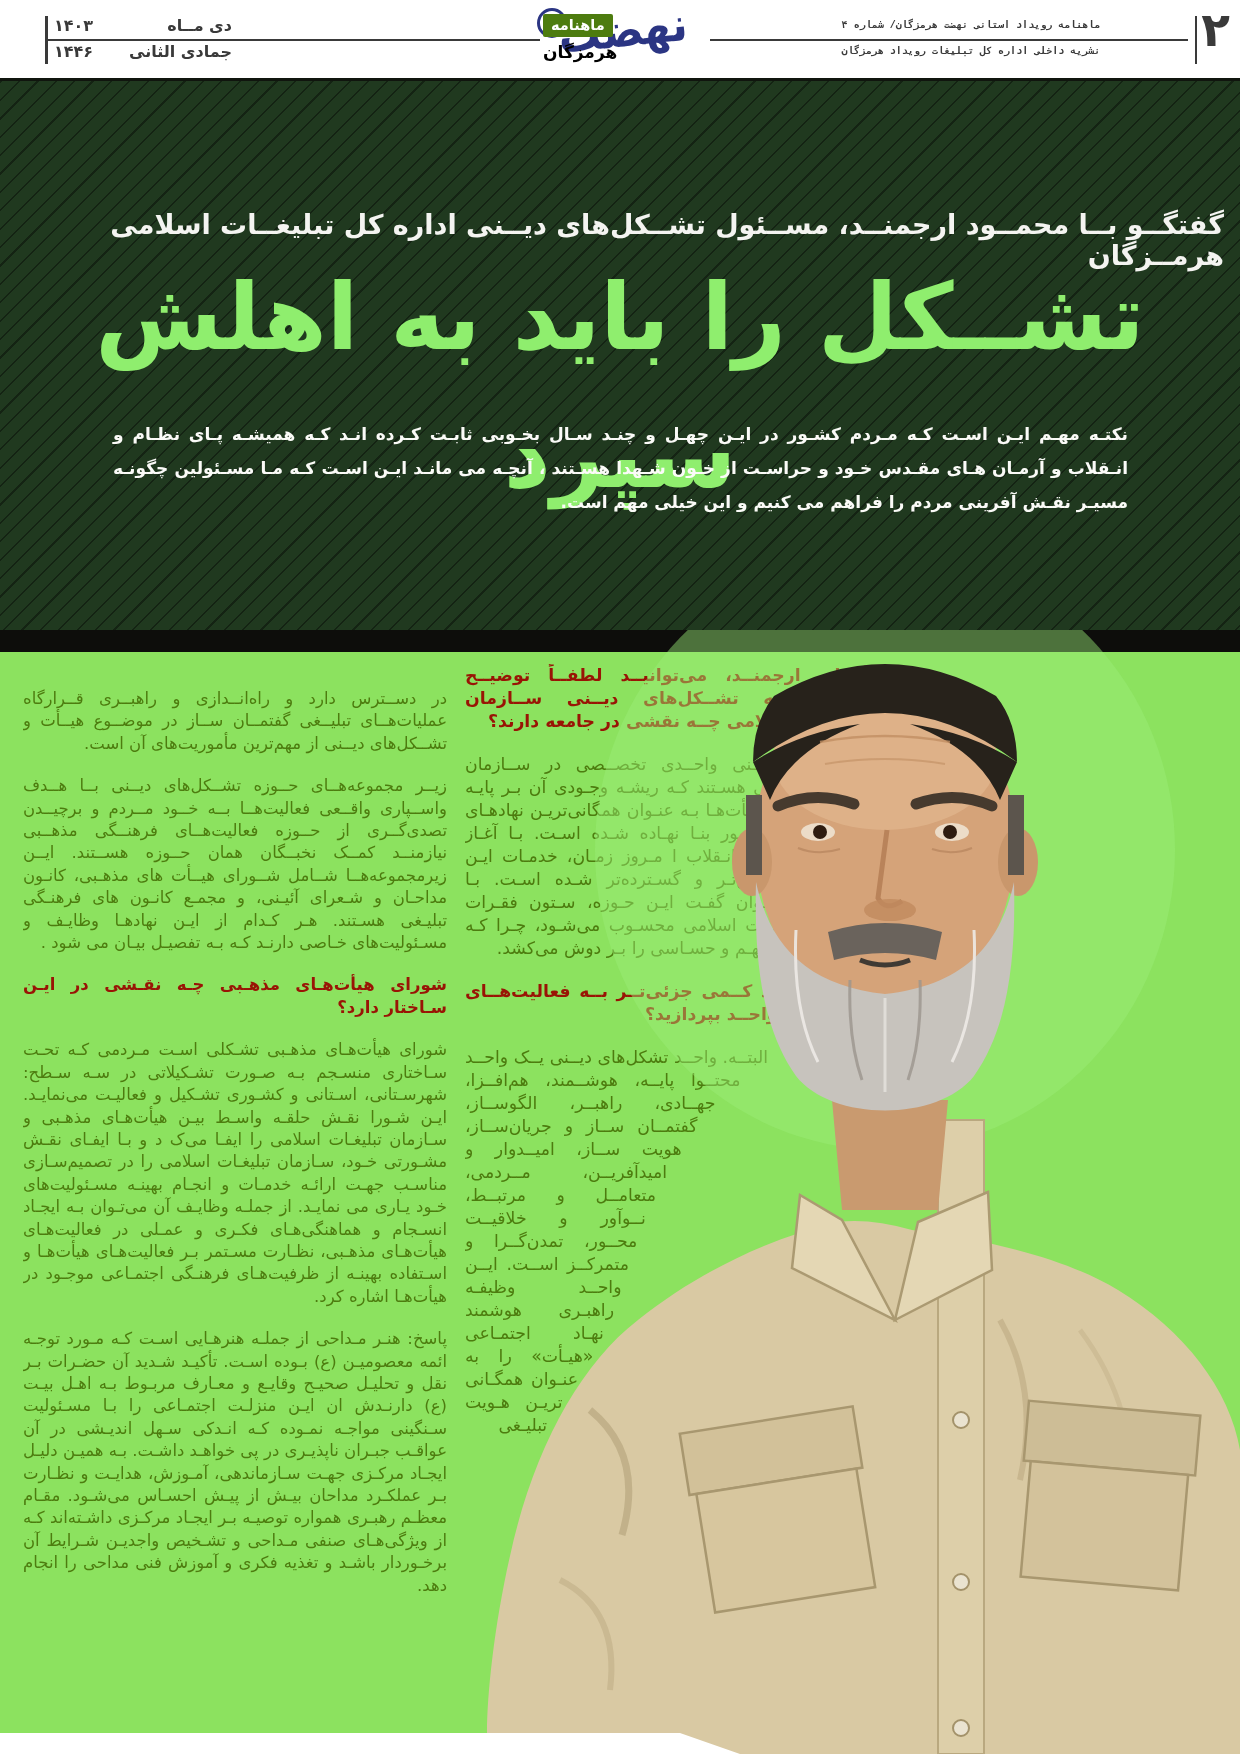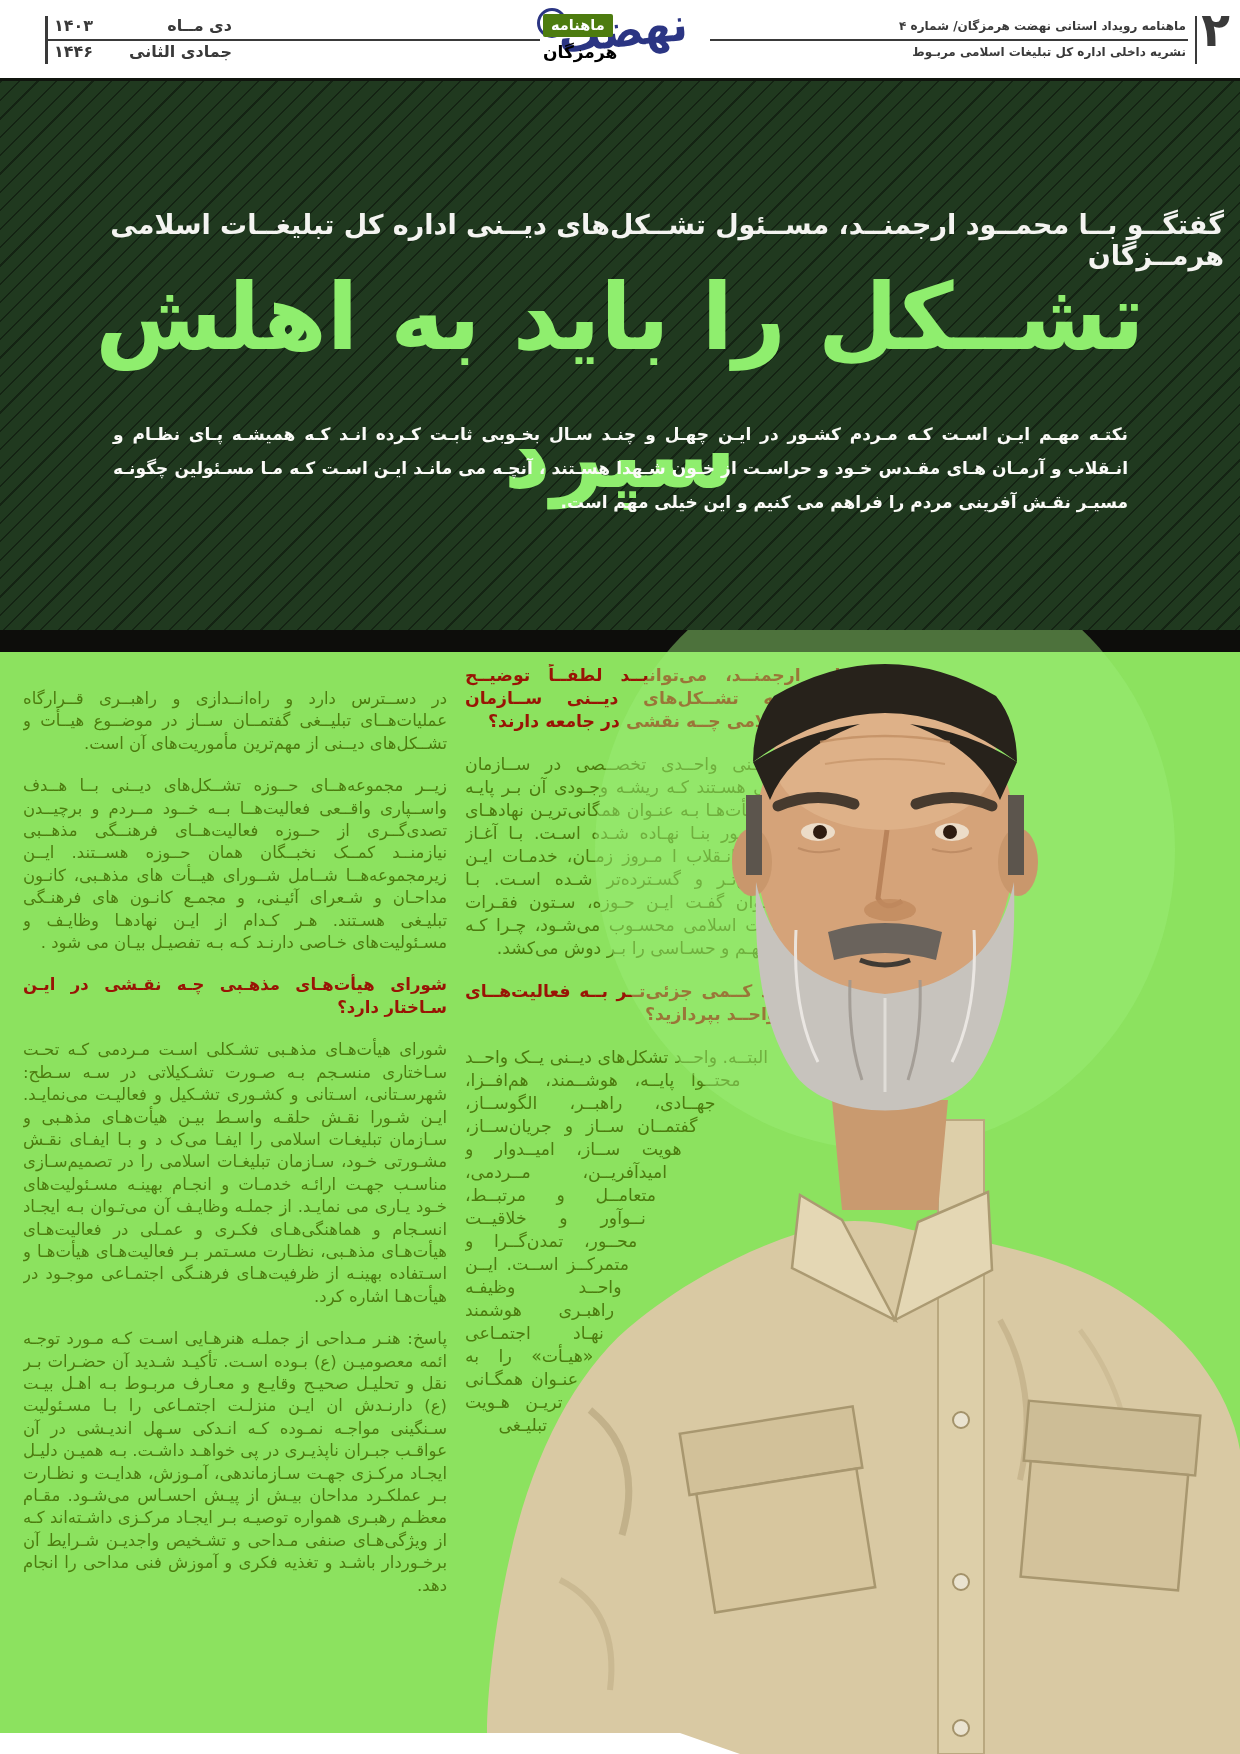--- a/index.html
+++ b/index.html
@@ -3,22 +3,22 @@
 <meta charset="utf-8">
 <style>
   html,body{margin:0;padding:0;background:#e8e8e8;}
   .page{position:relative;width:1240px;height:1754px;margin:0 auto;background:#ffffff;
         overflow:hidden;font-family:"DejaVu Sans",sans-serif;direction:rtl;}
 
   
   .hdr{position:absolute;top:0;right:0;left:0;height:78px;background:#fff;}
   .hdr-pagenum{position:absolute;top:6px;right:10px;font-size:47px;font-weight:700;color:#3a3a3a;line-height:1;}
   .hdr-vline-r{position:absolute;top:16px;right:43px;width:2.5px;height:48px;background:#3a3a3a;}
-  .hdr-right{position:absolute;top:13px;right:54px;width:430px;text-align:right;color:#3a3a3a;
-             font-size:12px;font-weight:700;line-height:26px;white-space:nowrap;}
+  .hdr-right{position:absolute;top:13px;right:54px;width:430px;text-align:center;color:#3a3a3a;
+             font-size:10px;font-weight:700;line-height:26px;white-space:nowrap;font-family:Liberation Mono, monospace;}
   .hdr-rule-r{position:absolute;top:39px;right:52px;width:478px;height:1.8px;background:#3a3a3a;}
   .hdr-rule-l{position:absolute;top:39px;left:46px;width:494px;height:1.8px;background:#3a3a3a;}
   .hdr-vline-l{position:absolute;top:16px;left:45px;width:2.5px;height:48px;background:#3a3a3a;}
   .hdr-dates{position:absolute;top:13px;left:54px;width:178px;color:#3a3a3a;font-size:16px;font-weight:700;line-height:26px;}
   .hdr-dates .row{display:flex;justify-content:space-between;}
   
   .logo{position:absolute;top:8px;left:543px;width:172px;height:66px;}
   .logo-emblem{position:absolute;right:148px;top:0;width:30px;height:30px;border:3px solid #2b3583;border-radius:50%;
                box-sizing:border-box;}
   .logo-emblem:after{content:"";position:absolute;inset:4px;border-radius:50%;border:1.5px dotted #2b3583;}
@@ -64,21 +64,21 @@
 </head>
 <body>
 
 <div class="page">
 
   <div class="hdr">
     <div class="hdr-pagenum">۲</div>
     <div class="hdr-vline-r"></div>
     <div class="hdr-right">
       <div>ماهنامه رویداد استانی نهضت هرمزگان/ شماره ۴</div>
-      <div>نشریه داخلی اداره کل تبلیغات اسلامی مربـوط</div>
+      <div>نشریه داخلی اداره کل تبلیغات رویداد هرمزگان</div>
     </div>
     <div class="hdr-rule-r"></div>
     <div class="hdr-rule-l"></div>
     <div class="hdr-vline-l"></div>
     <div class="hdr-dates">
       <div class="row">
         <span>دی مــاه</span>
         <span>۱۴۰۳</span>
       </div>
       <div class="row">

